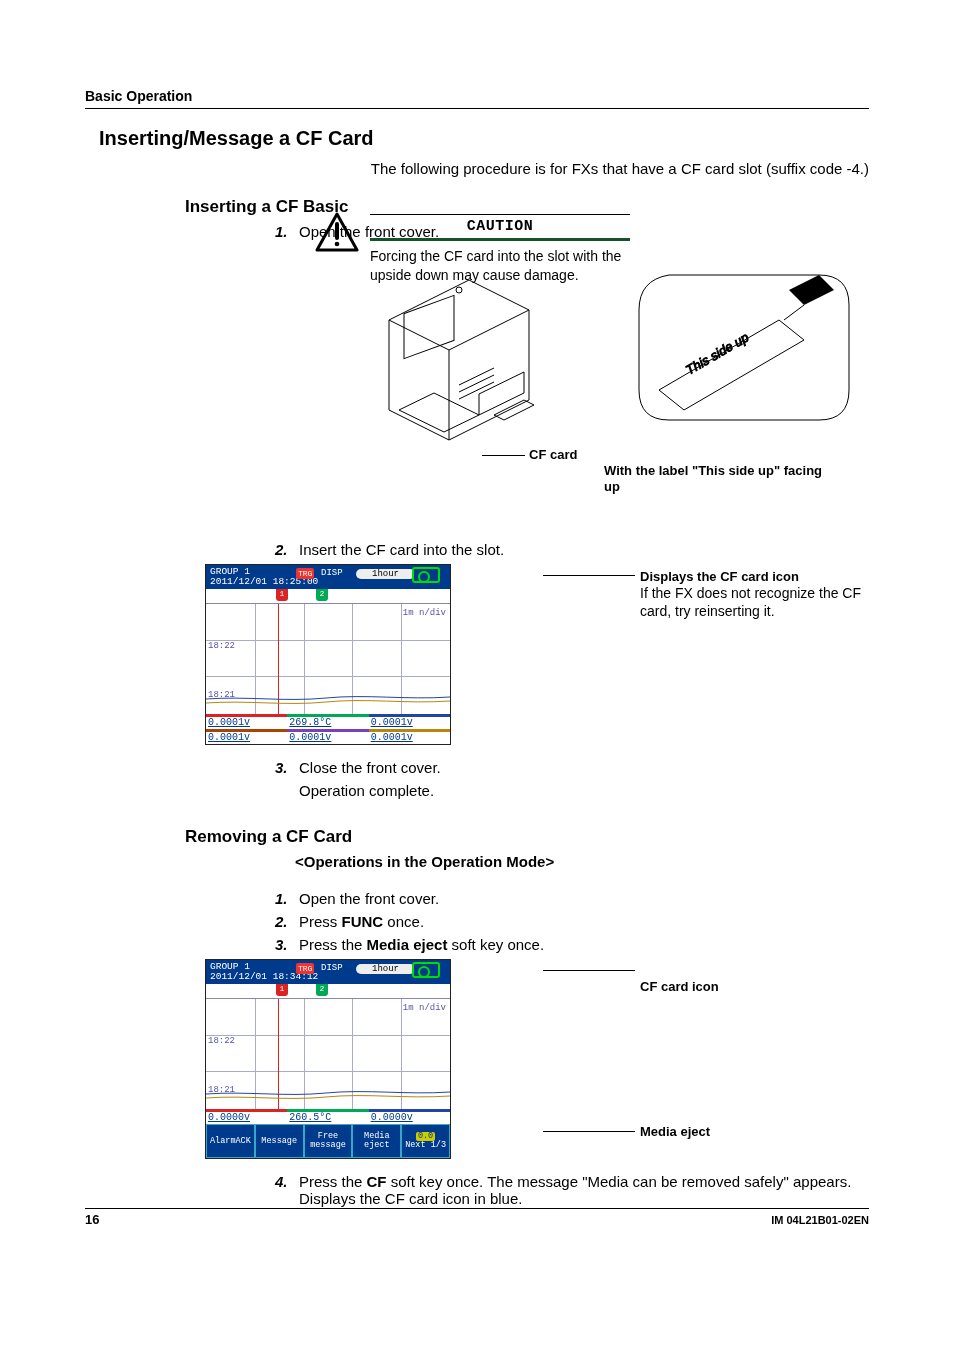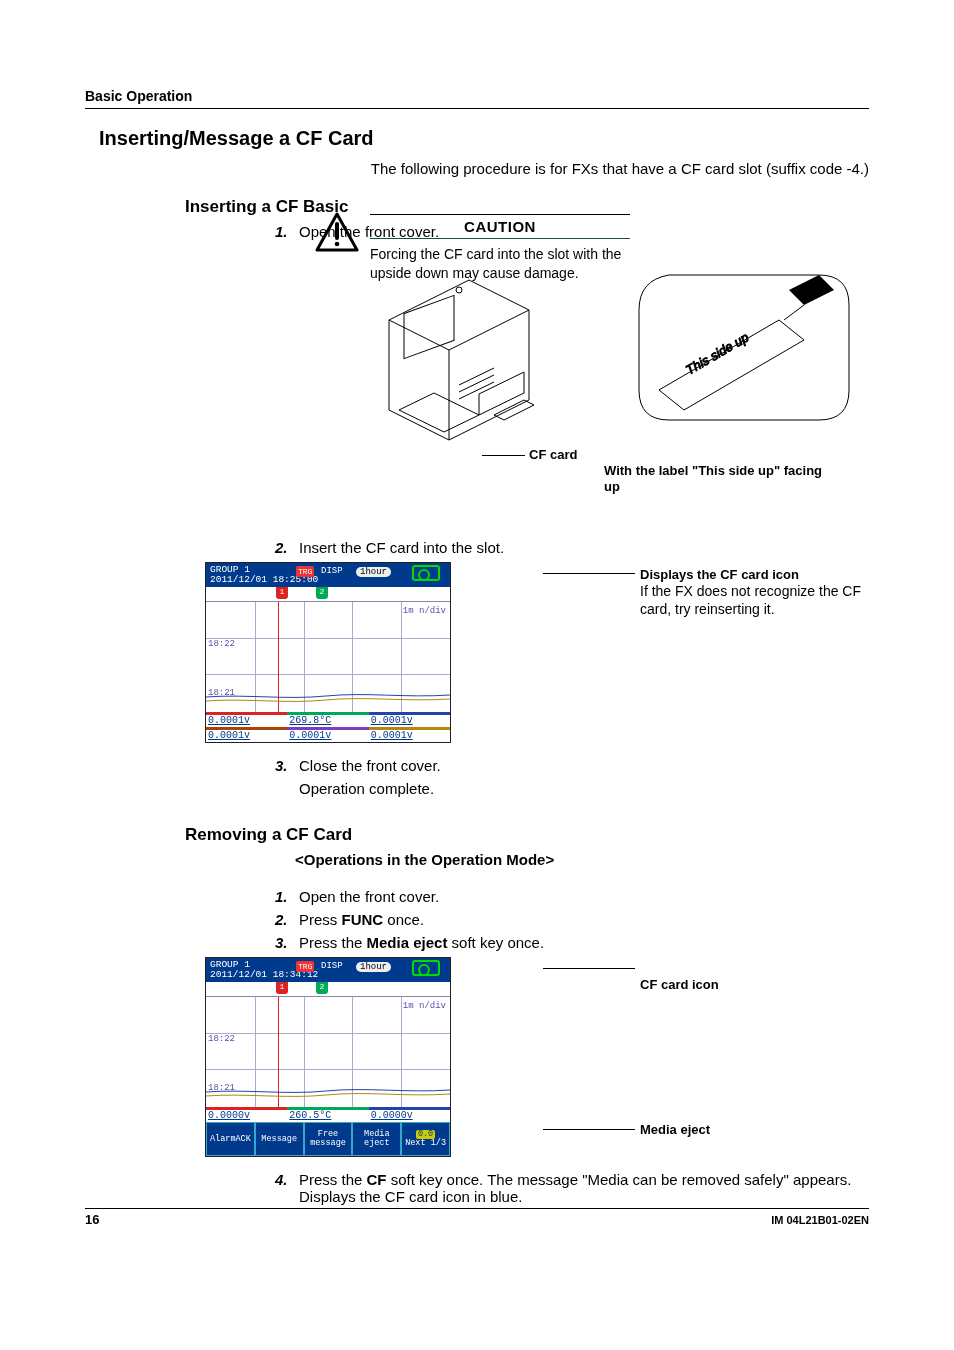--- a/index.html
+++ b/index.html
@@ -65,26 +65,27 @@
     font-size: 15px;
   }
   .caution-area {
     position: absolute;
     left: 500px;
     top: 226px;
     width: 260px;
   }
   .caution-box {
     border-top: 1px solid #000;
-    border-bottom: 1px solid #14532d;
+    border-bottom: 3px solid #14532d;
     text-align: center;
     padding: 3px 0;
     font-weight: bold;
     margin-bottom: 6px;
     letter-spacing: 0.5px;
+    font-family: Liberation Mono, monospace;
   }
   .caution-text {
     font-size: 14px;
     line-height: 1.35;
   }
   .figure-area {
     position: relative;
     margin-left: 214px;
     margin-top: 10px;
     margin-bottom: 10px;
@@ -170,21 +171,21 @@
     padding: 1px 2px;
     border-radius: 2px;
     line-height: 9px;
   }
   .ss-hour {
     position: absolute;
     left: 150px;
     top: 4px;
     background: #eee;
     color: #000;
-    padding: 0 4px;
+    padding: 0 16px;
     border-radius: 7px;
     font-size: 9px;
   }
   .ss-card-icon {
     position: absolute;
     left: 206px;
     top: 2px;
     width: 28px;
     height: 16px;
     background: #003a8c;

